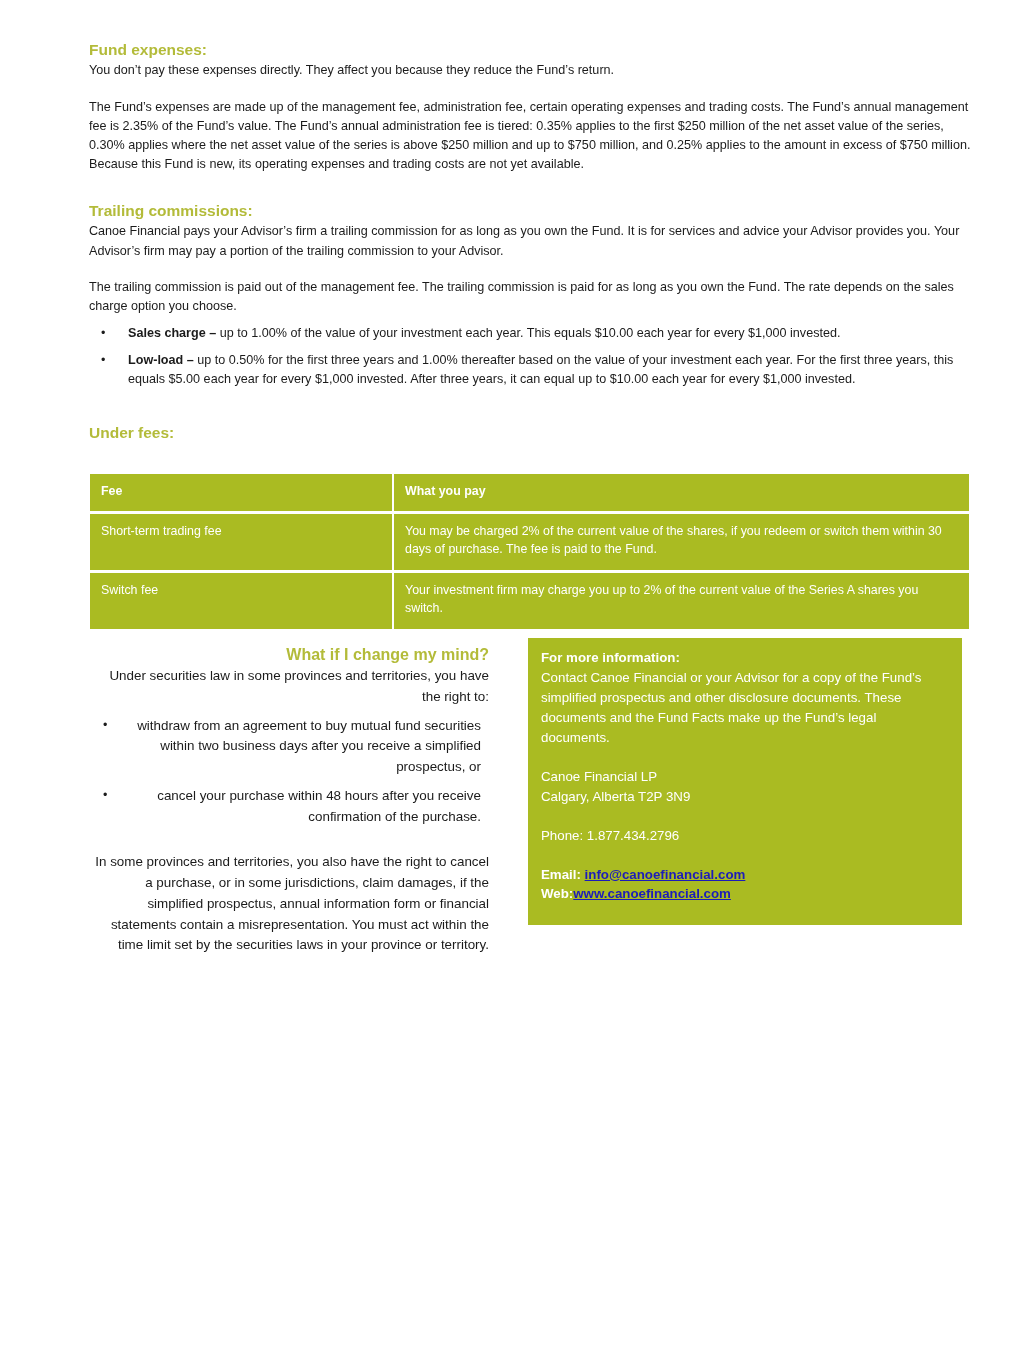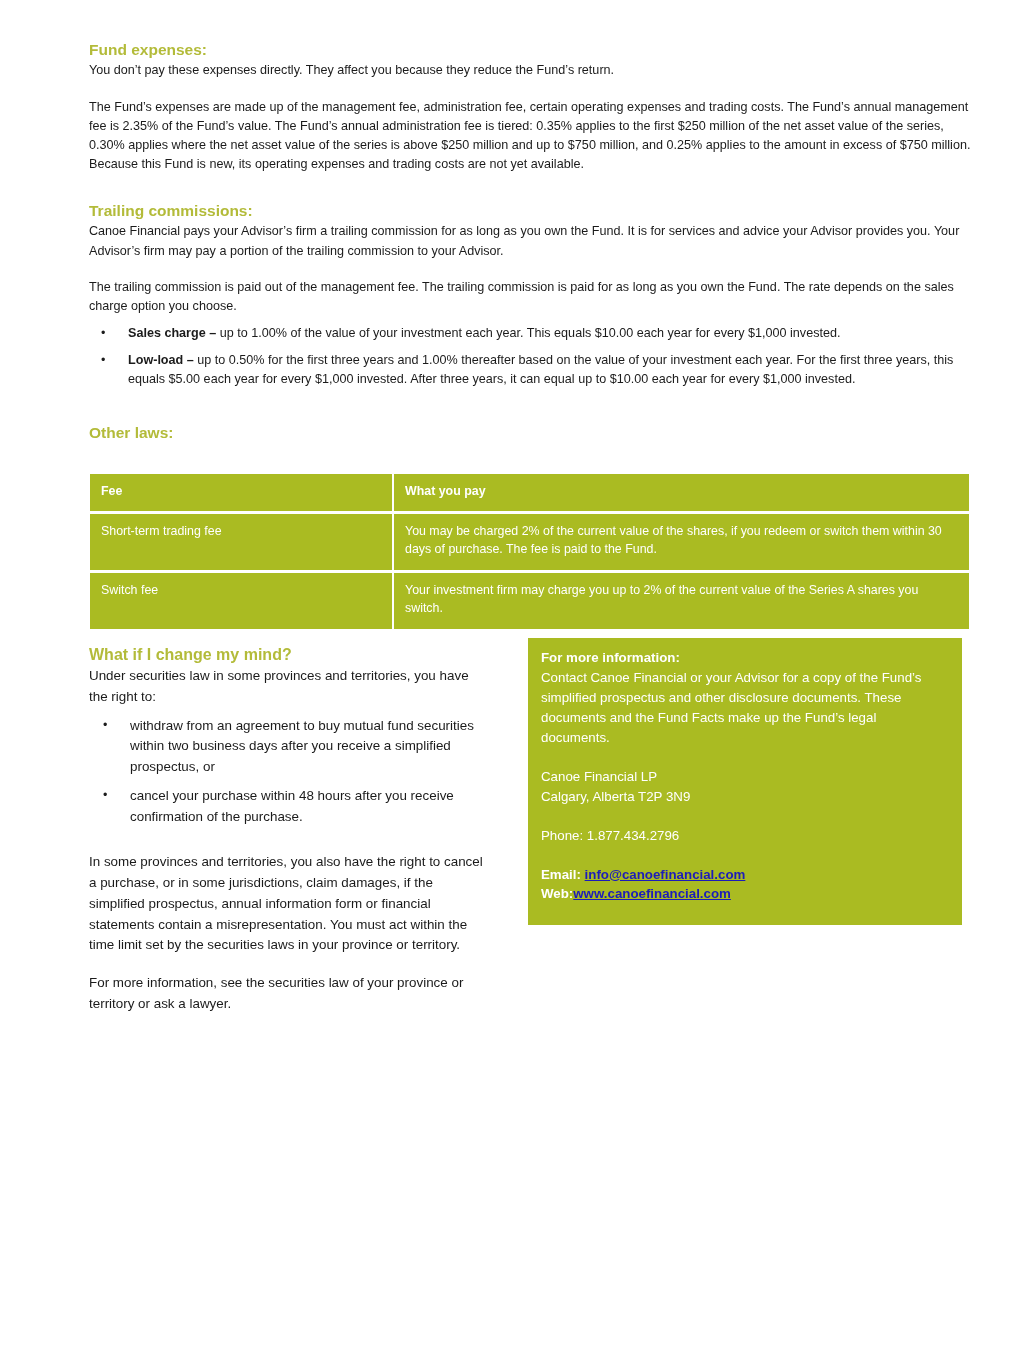--- a/index.html
+++ b/index.html
@@ -100,20 +100,21 @@
     padding-bottom: 10px;
   }
   table.fees .col-fee { width: 280px; }
 
   
   .mind-col {
     position: absolute;
     left: 89px;
     top: 645px;
     width: 400px;
+    text-align: right;
   }
   .mind-col .section-heading {
     font-size: 16px;
     margin-bottom: 1px;
   }
   .mind-col .body-text,
   .mind-col .bullet-list li {
     font-size: 13.4px;
     line-height: 1.55;
   }
@@ -182,21 +183,21 @@
     <p class="body-text">Canoe Financial pays your Advisor’s firm a trailing commission for as long as you own the Fund. It is for services and advice your Advisor provides you. Your Advisor’s firm may pay a portion of the trailing commission to your Advisor.</p>
     <div class="spacer-para"></div>
     <p class="body-text">The trailing commission is paid out of the management fee. The trailing commission is paid for as long as you own the Fund. The rate depends on the sales charge option you choose.</p>
     <ul class="bullet-list">
       <li><b>Sales charge –</b><span> up to 1.00% of the value of your investment each year. This equals $10.00 each year for every $1,000 invested.</span></li>
       <li><b>Low-load –</b><span> up to 0.50% for the first three years and 1.00% thereafter based on the value of your investment each year. For the first three years,  this equals $5.00 each year for every $1,000 invested. After three years, it can equal up to $10.00 each year for every $1,000 invested.</span></li>
     </ul>
 
     <div style="height:26px"></div>
 
-    <h2 class="section-heading">Other laws:</h2>
+    <h2 class="section-heading">Under fees:</h2>
   </div>
 
   <div class="fees-table-wrap">
     <table class="fees">
       <thead>
         <tr>
           <th class="col-fee">Fee</th>
           <th>What you pay</th>
         </tr>
       </thead>
@@ -216,21 +217,20 @@
   <div class="mind-col">
     <h2 class="section-heading">What if I change my mind?</h2>
     <p class="body-text">Under securities law in some provinces and territories, you have the right to:</p>
     <ul class="bullet-list">
       <li>withdraw from an agreement to buy mutual fund securities within two business days after you receive a simplified prospectus, or</li>
       <li>cancel your purchase within 48 hours after you receive confirmation of the purchase.</li>
     </ul>
     <div class="spacer-para"></div>
     <p class="body-text">In some provinces and territories, you also have the right to cancel a purchase, or in some jurisdictions, claim damages, if the simplified prospectus, annual information form or financial statements contain a misrepresentation. You must act within the time limit set by the securities laws in your province or territory.</p>
     <div class="spacer-para"></div>
-    <p class="body-text">For more information, see the securities law of your province or territory or ask a lawyer.</p>
   </div>
 
   <div class="info-box">
     <p class="info-title">For more information:</p>
     <p class="info-text">Contact Canoe Financial or your Advisor for a copy of the Fund’s simplified prospectus and other disclosure documents. These documents and the Fund Facts make up the Fund’s legal documents.</p>
     <div class="info-gap"></div>
     <p class="info-text">Canoe Financial LP</p>
     <p class="info-text">Calgary, Alberta T2P 3N9</p>
     <div class="info-gap"></div>
     <p class="info-text">Phone: 1.877.434.2796</p>

